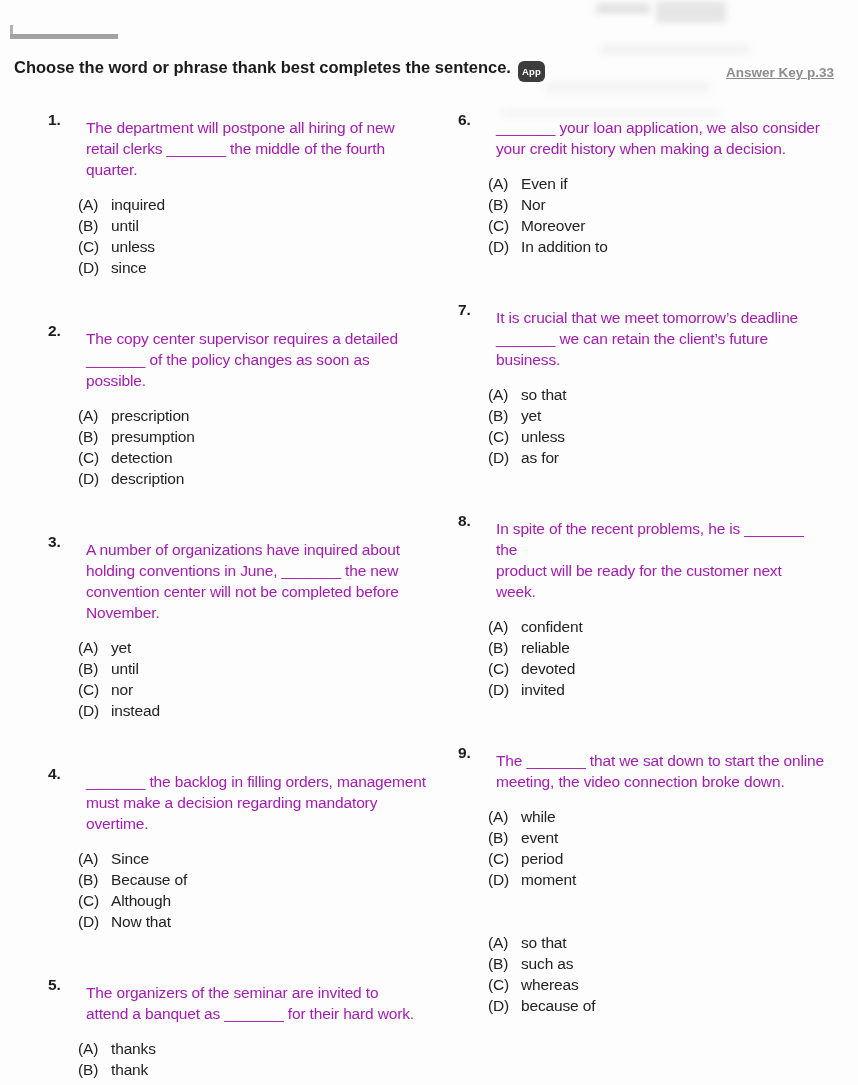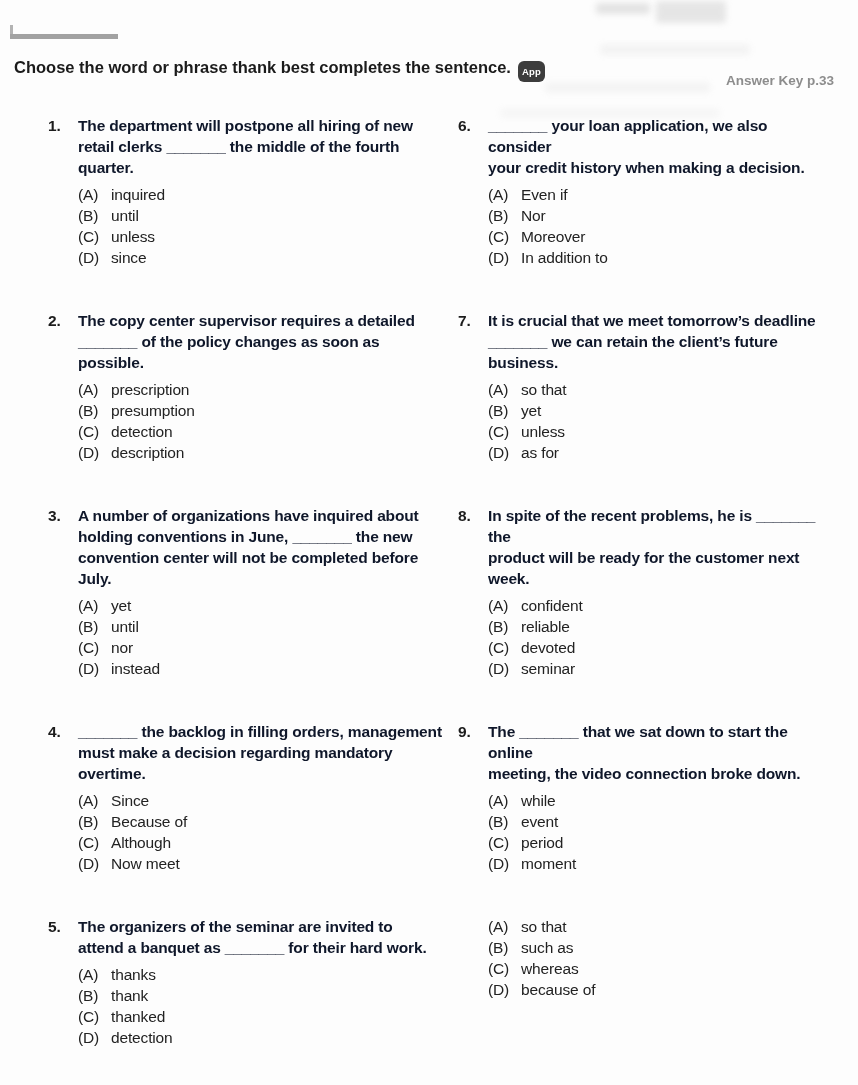--- a/index.html
+++ b/index.html
@@ -70,46 +70,46 @@
     padding: 6px 4px 5px 4px;
     border-radius: 6px;
     margin-left: 7px;
     vertical-align: -2px;
     letter-spacing: .2px;
   }
   .answer-key {
     color: #8d8d8d;
     font-weight: bold;
     font-size: 13.5px;
-    margin-top: 16px;
+    margin-top: 8px;
     white-space: nowrap;
+    text-decoration: underline;
   }
 
   
   .columns { display: flex; margin-top: 27px; }
   .col-left  { width: 400px; flex: none; margin-right: 10px; }
   .col-right { flex: 1; }
 
   .question {
     margin: 0 0 42px 0;
     font-size: 15.5px;
     line-height: 21px;
     letter-spacing: -0.15px;
   }
   .q-row { display: flex; }
   .q-num {
     width: 30px; flex: none;
     font-weight: bold;
     color: #1c1c1c;
   }
   .q-stem {
-    margin: 0; flex: 1;
+    margin: 8px; flex: 1;
     white-space: pre-line;
-    color: #0f172a;
-    font-weight: bold;
+    color: #a21caf;
   }
   .options {
     list-style: none;
     margin: 6px 0 0 30px;
     padding: 0;
   }
   .option { display: flex; }
   .opt-letter { width: 33px; flex: none; }
   .opt-text { flex: 1; }
 </style>
@@ -194,21 +194,21 @@
   </li>
 </ul>
   </article>
 
   <article class="question">
     <div class="q-row">
       <span class="q-num">3.</span>
       <p class="q-stem">A number of organizations have inquired about
 holding conventions in June, _______ the new
 convention center will not be completed before
-July.</p>
+November.</p>
     </div>
     <ul class="options">
   <li class="option">
     <span class="opt-letter">(A)</span>
     <span class="opt-text">yet</span>
   </li>
 
   <li class="option">
     <span class="opt-letter">(B)</span>
     <span class="opt-text">until</span>
@@ -244,21 +244,21 @@
     <span class="opt-text">Because of</span>
   </li>
 
   <li class="option">
     <span class="opt-letter">(C)</span>
     <span class="opt-text">Although</span>
   </li>
 
   <li class="option">
     <span class="opt-letter">(D)</span>
-    <span class="opt-text">Now meet</span>
+    <span class="opt-text">Now that</span>
   </li>
 </ul>
   </article>
 
   <article class="question">
     <div class="q-row">
       <span class="q-num">5.</span>
       <p class="q-stem">The organizers of the seminar are invited to
 attend a banquet as _______ for their hard work.</p>
     </div>
@@ -363,21 +363,21 @@
     <span class="opt-text">reliable</span>
   </li>
 
   <li class="option">
     <span class="opt-letter">(C)</span>
     <span class="opt-text">devoted</span>
   </li>
 
   <li class="option">
     <span class="opt-letter">(D)</span>
-    <span class="opt-text">seminar</span>
+    <span class="opt-text">invited</span>
   </li>
 </ul>
   </article>
 
   <article class="question">
     <div class="q-row">
       <span class="q-num">9.</span>
       <p class="q-stem">The _______ that we sat down to start the online
 meeting, the video connection broke down.</p>
     </div>

